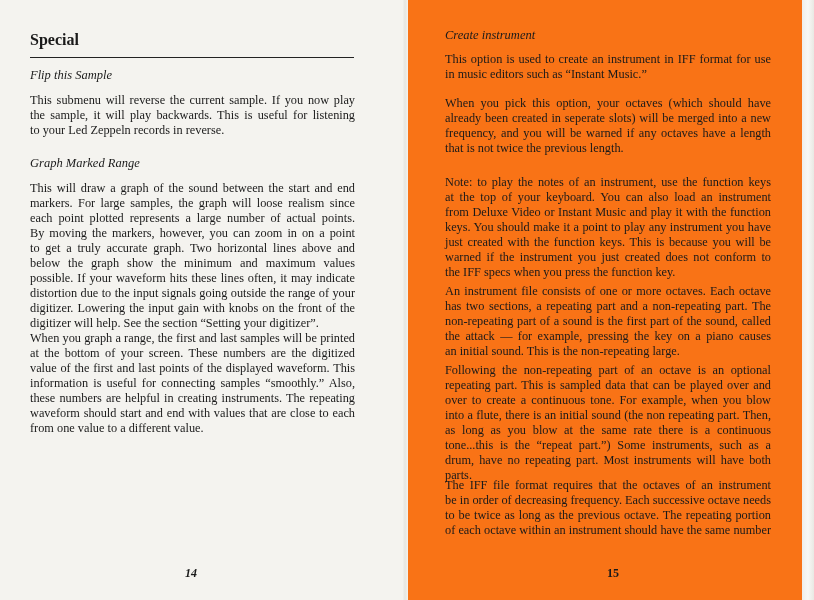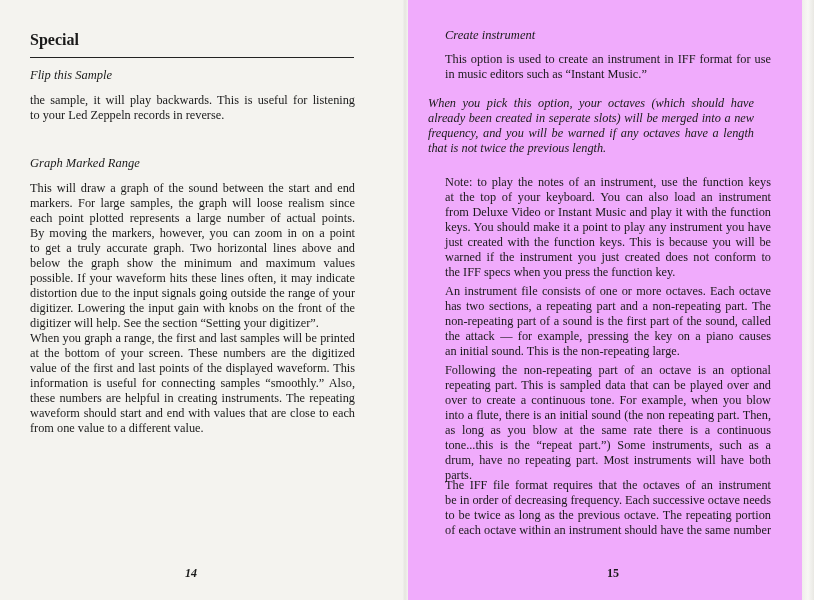--- a/index.html
+++ b/index.html
@@ -1,21 +1,21 @@
 <!DOCTYPE html>
 <html><head>
   <meta charset="utf-8">
   <style>
     * { margin: 0; padding: 0; box-sizing: border-box; }
     html, body { width: 814px; height: 600px; overflow: hidden; background: #efefeb; }
     body { font-family: "Liberation Serif", "DejaVu Serif", serif; color: #1a1a1a; }
     .spread { position: relative; width: 814px; height: 600px; display: flex; }
     .page { position: relative; height: 600px; }
     .page-left { width: 404px; background: #f4f3ef; }
-    .page-right { width: 410px; background: #f0abfc; }
+    .page-right { width: 410px; background: #f97316; }
     .spine { position: absolute; left: 402px; top: 0; width: 6px; height: 600px;
       background: linear-gradient(to right, #f6f6f3, #e6e5e0, #f3f2ee); }
     .right-edge { position: absolute; right: 0; top: 0; width: 12px; height: 600px;
       background: linear-gradient(to right, #efeeea, #f8f8f5 50%, #e9e8e3); }
     .heading { position: absolute; left: 30px; top: 31px; font-size: 16px; font-weight: bold; }
     .rule { position: absolute; left: 30px; top: 57px; width: 324px; height: 0; border-top: 1.6px solid #222; }
     .subhead { position: absolute; font-style: italic; font-size: 12.5px; }
     .para { position: absolute; font-size: 12.3px; line-height: 15px; text-align: justify; }
     .para .ln { display: block; text-align: justify; text-align-last: justify; white-space: nowrap; }
     .para .ln.last { text-align-last: left; }
@@ -25,20 +25,21 @@
 <body>
 
 <div class="spread">
 
   <div class="page page-left">
     <div class="heading">Special</div>
     <div class="rule"></div>
 
     <div class="subhead" style="left:30px; top:68px;">Flip this Sample</div>
     <div class="para" style="left:30px; top:93px; width:325px;">
+      <span class="ln">This submenu will reverse the current sample. If you now play</span>
       <span class="ln">the sample, it will play backwards. This is useful for listening</span>
       <span class="ln last">to your Led Zeppeln records in reverse.</span>
     </div>
 
     <div class="subhead" style="left:30px; top:156px;">Graph Marked Range</div>
     <div class="para" style="left:30px; top:181px; width:325px;">
       <span class="ln">This will draw a graph of the sound between the start and end</span>
       <span class="ln">markers. For large samples, the graph will loose realism since</span>
       <span class="ln">each point plotted represents a large number of actual points.</span>
       <span class="ln">By moving the markers, however, you can zoom in on a point</span>
@@ -64,21 +65,21 @@
   </div>
 
   <div class="page page-right">
     <div class="subhead" style="left:41px; top:28px;">Create instrument</div>
 
     <div class="para" style="left:41px; top:52px; width:326px;">
       <span class="ln">This option is used to create an instrument in IFF format for use</span>
       <span class="ln last">in music editors such as “Instant Music.”</span>
     </div>
 
-    <div class="para" style="left:24px; top:96px; width:326px;font-style:italic;">
+    <div class="para" style="left:41px; top:96px; width:326px;">
       <span class="ln">When you pick this option, your octaves (which should have</span>
       <span class="ln">already been created in seperate slots) will be merged into a new</span>
       <span class="ln">frequency, and you will be warned if any octaves have a length</span>
       <span class="ln last">that is not twice the previous length.</span>
     </div>
 
     <div class="para" style="left:41px; top:175px; width:326px;">
       <span class="ln">Note: to play the notes of an instrument, use the function keys</span>
       <span class="ln">at the top of your keyboard. You can also load an instrument</span>
       <span class="ln">from Deluxe Video or Instant Music and play it with the function</span>

